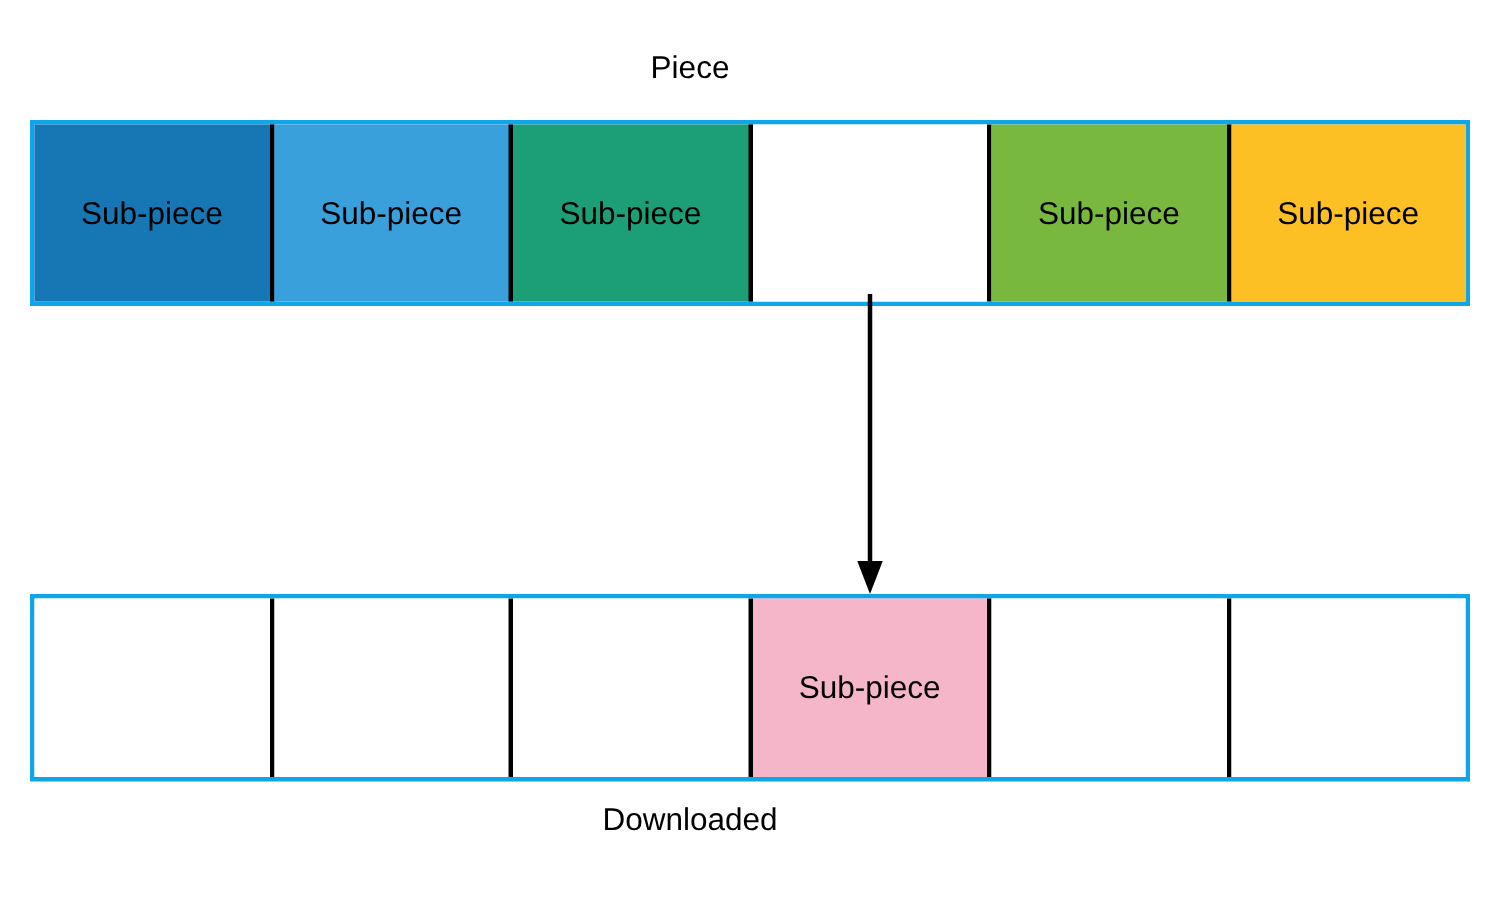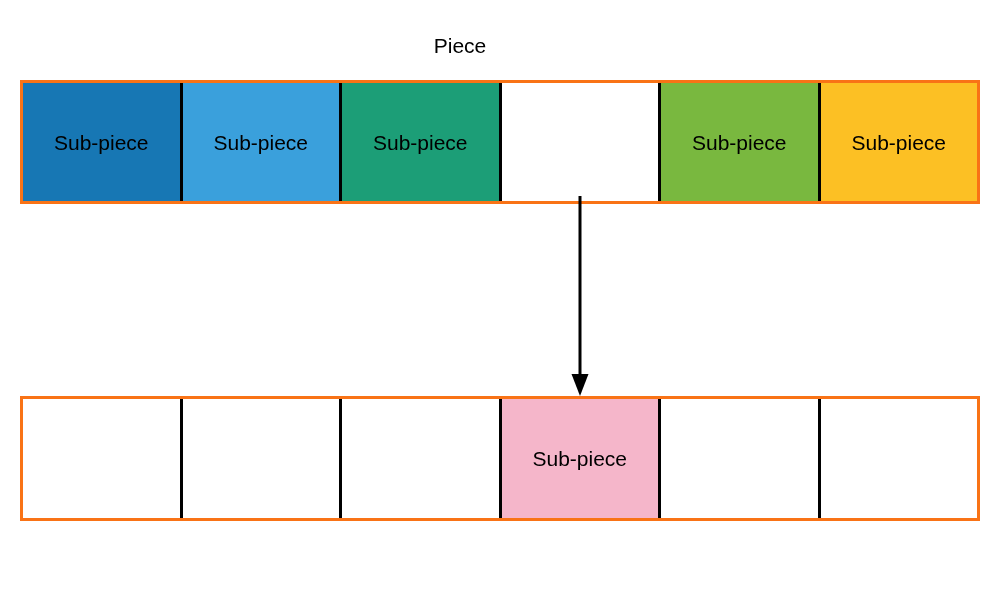--- a/index.html
+++ b/index.html
@@ -33,21 +33,21 @@
   #piece-label   { left: 460px; top: 35px; }
   #downloaded-label { left: 460px; top: 536px; }
 
   
   .bar {
     position: absolute;
     left: 20px;
     width: 960px;
     display: flex;
     box-sizing: border-box;
-    border: 3px solid #f97316;
+    border: 3px solid #0ea5e9;
     background: #ffffff;
   }
   #piece-bar      { top: 80px;  height: 124px; }
   #downloaded-bar { top: 396px; height: 125px; }
 
   .cell {
     flex: 1 1 0;
     position: relative;
     display: flex;
     align-items: center;
@@ -120,14 +120,15 @@
       <span>Sub-piece</span>
     </div>
     <div class="cell empty" style="background: rgb(255, 255, 255);">
       <span></span>
     </div>
     <div class="cell empty" style="background: rgb(255, 255, 255);">
       <span></span>
     </div>
   </div>
 
+  <div class="caption" id="downloaded-label">Downloaded</div>
 
 </div>
 
 </body></html>

